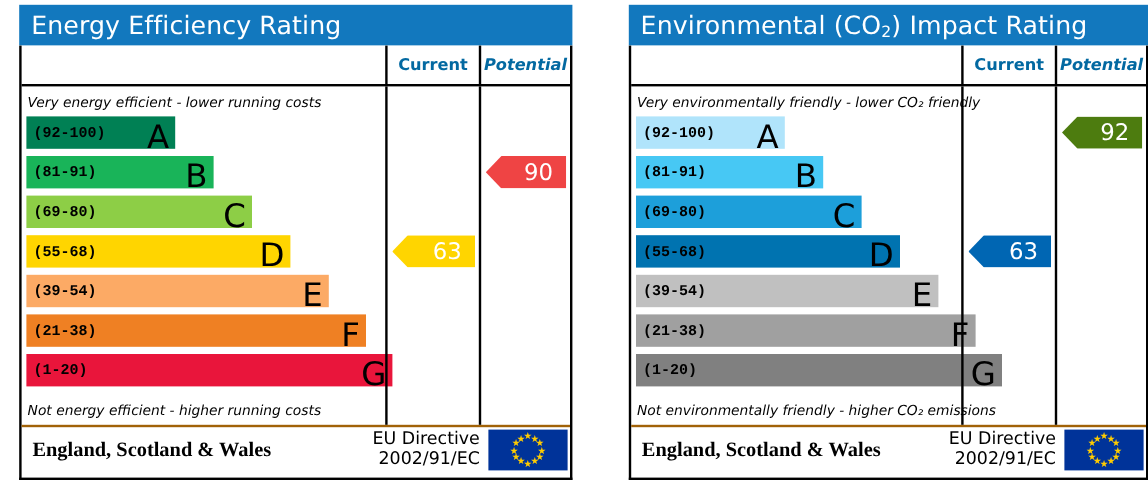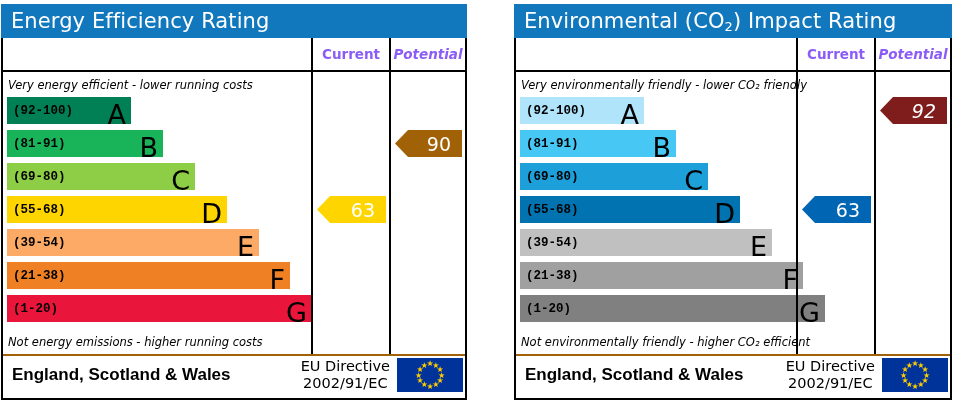--- a/index.html
+++ b/index.html
@@ -3,40 +3,40 @@
 <meta charset="utf-8">
 <style>
   * { box-sizing: border-box; margin: 0; padding: 0; }
   html, body {
     width: 957px; height: 404px;
     background: #ffffff;
     font-family: "DejaVu Sans", "Liberation Sans", sans-serif;
     overflow: hidden;
   }
   .page { position: relative; width: 957px; height: 404px; display: flex; gap: 0; }
-  .cert { position: relative; width: 466px; height: 396px; margin: 4px 0 0 1px; }
+  .cert { position: relative; width: 466px; height: 396px; margin: 4px 0 0 16px; }
   .cert.right { margin-left: 19px; padding-left: 28px; }
 
   
   .title-bar {
     height: 34px; background: #1278BE; color: #ffffff;
     font-size: 21px; line-height: 34px; padding-left: 10px;
     font-family: "DejaVu Sans", "Liberation Sans", sans-serif;
     white-space: nowrap; letter-spacing: .1px;
   }
   .title-bar sub { font-size: 13px; vertical-align: baseline; position: relative; top: 3px; }
 
   
   .frame { border: 2px solid #000; border-top: none; height: 362px; position: relative; background:#fff; }
 
   .row-head { display: flex; height: 34px; border-bottom: 2px solid #000; }
   .col-labels { flex: 1 1 auto; }
   .col-cur, .col-pot {
     flex: 0 0 78px; border-left: 2px solid #000;
-    font-size: 13.5px; font-weight: bold; color: #8b5cf6;
+    font-size: 13.5px; font-weight: bold; color: #0369a1;
     display: flex; align-items: center; justify-content: center;
   }
   .col-pot { flex-basis: 76px; font-style: italic; }
 
   .body { display: flex; height: 284px; border-bottom: 2px solid #a16207; }
   .bands { flex: 1 1 auto; position: relative; }
   .cur-col, .pot-col { flex: 0 0 78px; border-left: 2px solid #000; position: relative; }
   .pot-col { flex-basis: 76px; }
 
   .caption {
@@ -70,24 +70,24 @@
     color: #ffffff; font-size: 19px; padding-right: 11px;
     clip-path: polygon(13px 0, 100% 0, 100% 100%, 13px 100%, 0 50%);
     font-family: "DejaVu Sans", "Liberation Sans", sans-serif;
   }
 
   
   .footer { display: flex; height: 38px; align-items: center; }
   .footer-region {
     flex: 1 1 auto; font-size: 17px; font-weight: bold; color: #000;
     padding-left: 9px; white-space: nowrap;
-    font-family: Liberation Sans, sans-serif;
+    font-family: Liberation Serif, serif;
   }
   .footer-directive {
-    flex: 0 0 auto; font-size: 14.5px; color: #000; text-align: center;
+    flex: 0 0 auto; font-size: 14.5px; color: #000; text-align: right;
     line-height: 17px; padding-right: 7px; white-space: nowrap;
   }
   .eu-flag {
     flex: 0 0 66px; height: 34px; background: #003399;
     position: relative; margin-right: 2px;
   }
   .eu-flag .star {
     position: absolute; width: 7px; height: 7px; color: #FFCC00;
     font-size: 8px; line-height: 7px; text-align: center;
   }
@@ -135,28 +135,28 @@
           </div>
           <div class="band" style="top:190px;width:283px;background:#EF8023;">
             <span class="range">(21-38)</span>
             <span class="letter">F</span>
           </div>
           <div class="band" style="top:223px;width:305px;background:#E9153B;">
             <span class="range">(1-20)</span>
             <span class="letter">G</span>
           </div>
 
-          <div class="caption bottom">Not energy emissions - higher running costs</div>
+          <div class="caption bottom">Not energy efficient - higher running costs</div>
         </div>
 
         <div class="cur-col">
           <div class="arrow" style="top:124px;left:4px;right:3px;background:#FFD500;">63</div>
         </div>
         <div class="pot-col">
-          <div class="arrow" style="top:58px;left:4px;right:3px;background:#a16207;">90</div>
+          <div class="arrow" style="top:58px;left:4px;right:3px;background:#ef4444;">90</div>
         </div>
       </div>
 
       <div class="footer">
         <div class="footer-region">England, Scotland &amp; Wales</div>
         <div class="footer-directive">
           <div>EU Directive</div>
           <div>2002/91/EC</div>
         </div>
         <div class="eu-flag">
@@ -214,28 +214,28 @@
           </div>
           <div class="band" style="top:190px;width:283px;background:#A0A0A0;">
             <span class="range">(21-38)</span>
             <span class="letter">F</span>
           </div>
           <div class="band" style="top:223px;width:305px;background:#808080;">
             <span class="range">(1-20)</span>
             <span class="letter">G</span>
           </div>
 
-          <div class="caption bottom">Not environmentally friendly - higher CO₂ efficient</div>
+          <div class="caption bottom">Not environmentally friendly - higher CO₂ emissions</div>
         </div>
 
         <div class="cur-col">
           <div class="arrow" style="top:124px;left:4px;right:3px;background:#0066B3;">63</div>
         </div>
         <div class="pot-col">
-          <div class="arrow" style="top:25px;left:4px;right:3px;background:#7f1d1d;font-style:italic;">92</div>
+          <div class="arrow" style="top:25px;left:4px;right:3px;background:#4d7c0f;">92</div>
         </div>
       </div>
 
       <div class="footer">
         <div class="footer-region">England, Scotland &amp; Wales</div>
         <div class="footer-directive">
           <div>EU Directive</div>
           <div>2002/91/EC</div>
         </div>
         <div class="eu-flag">

